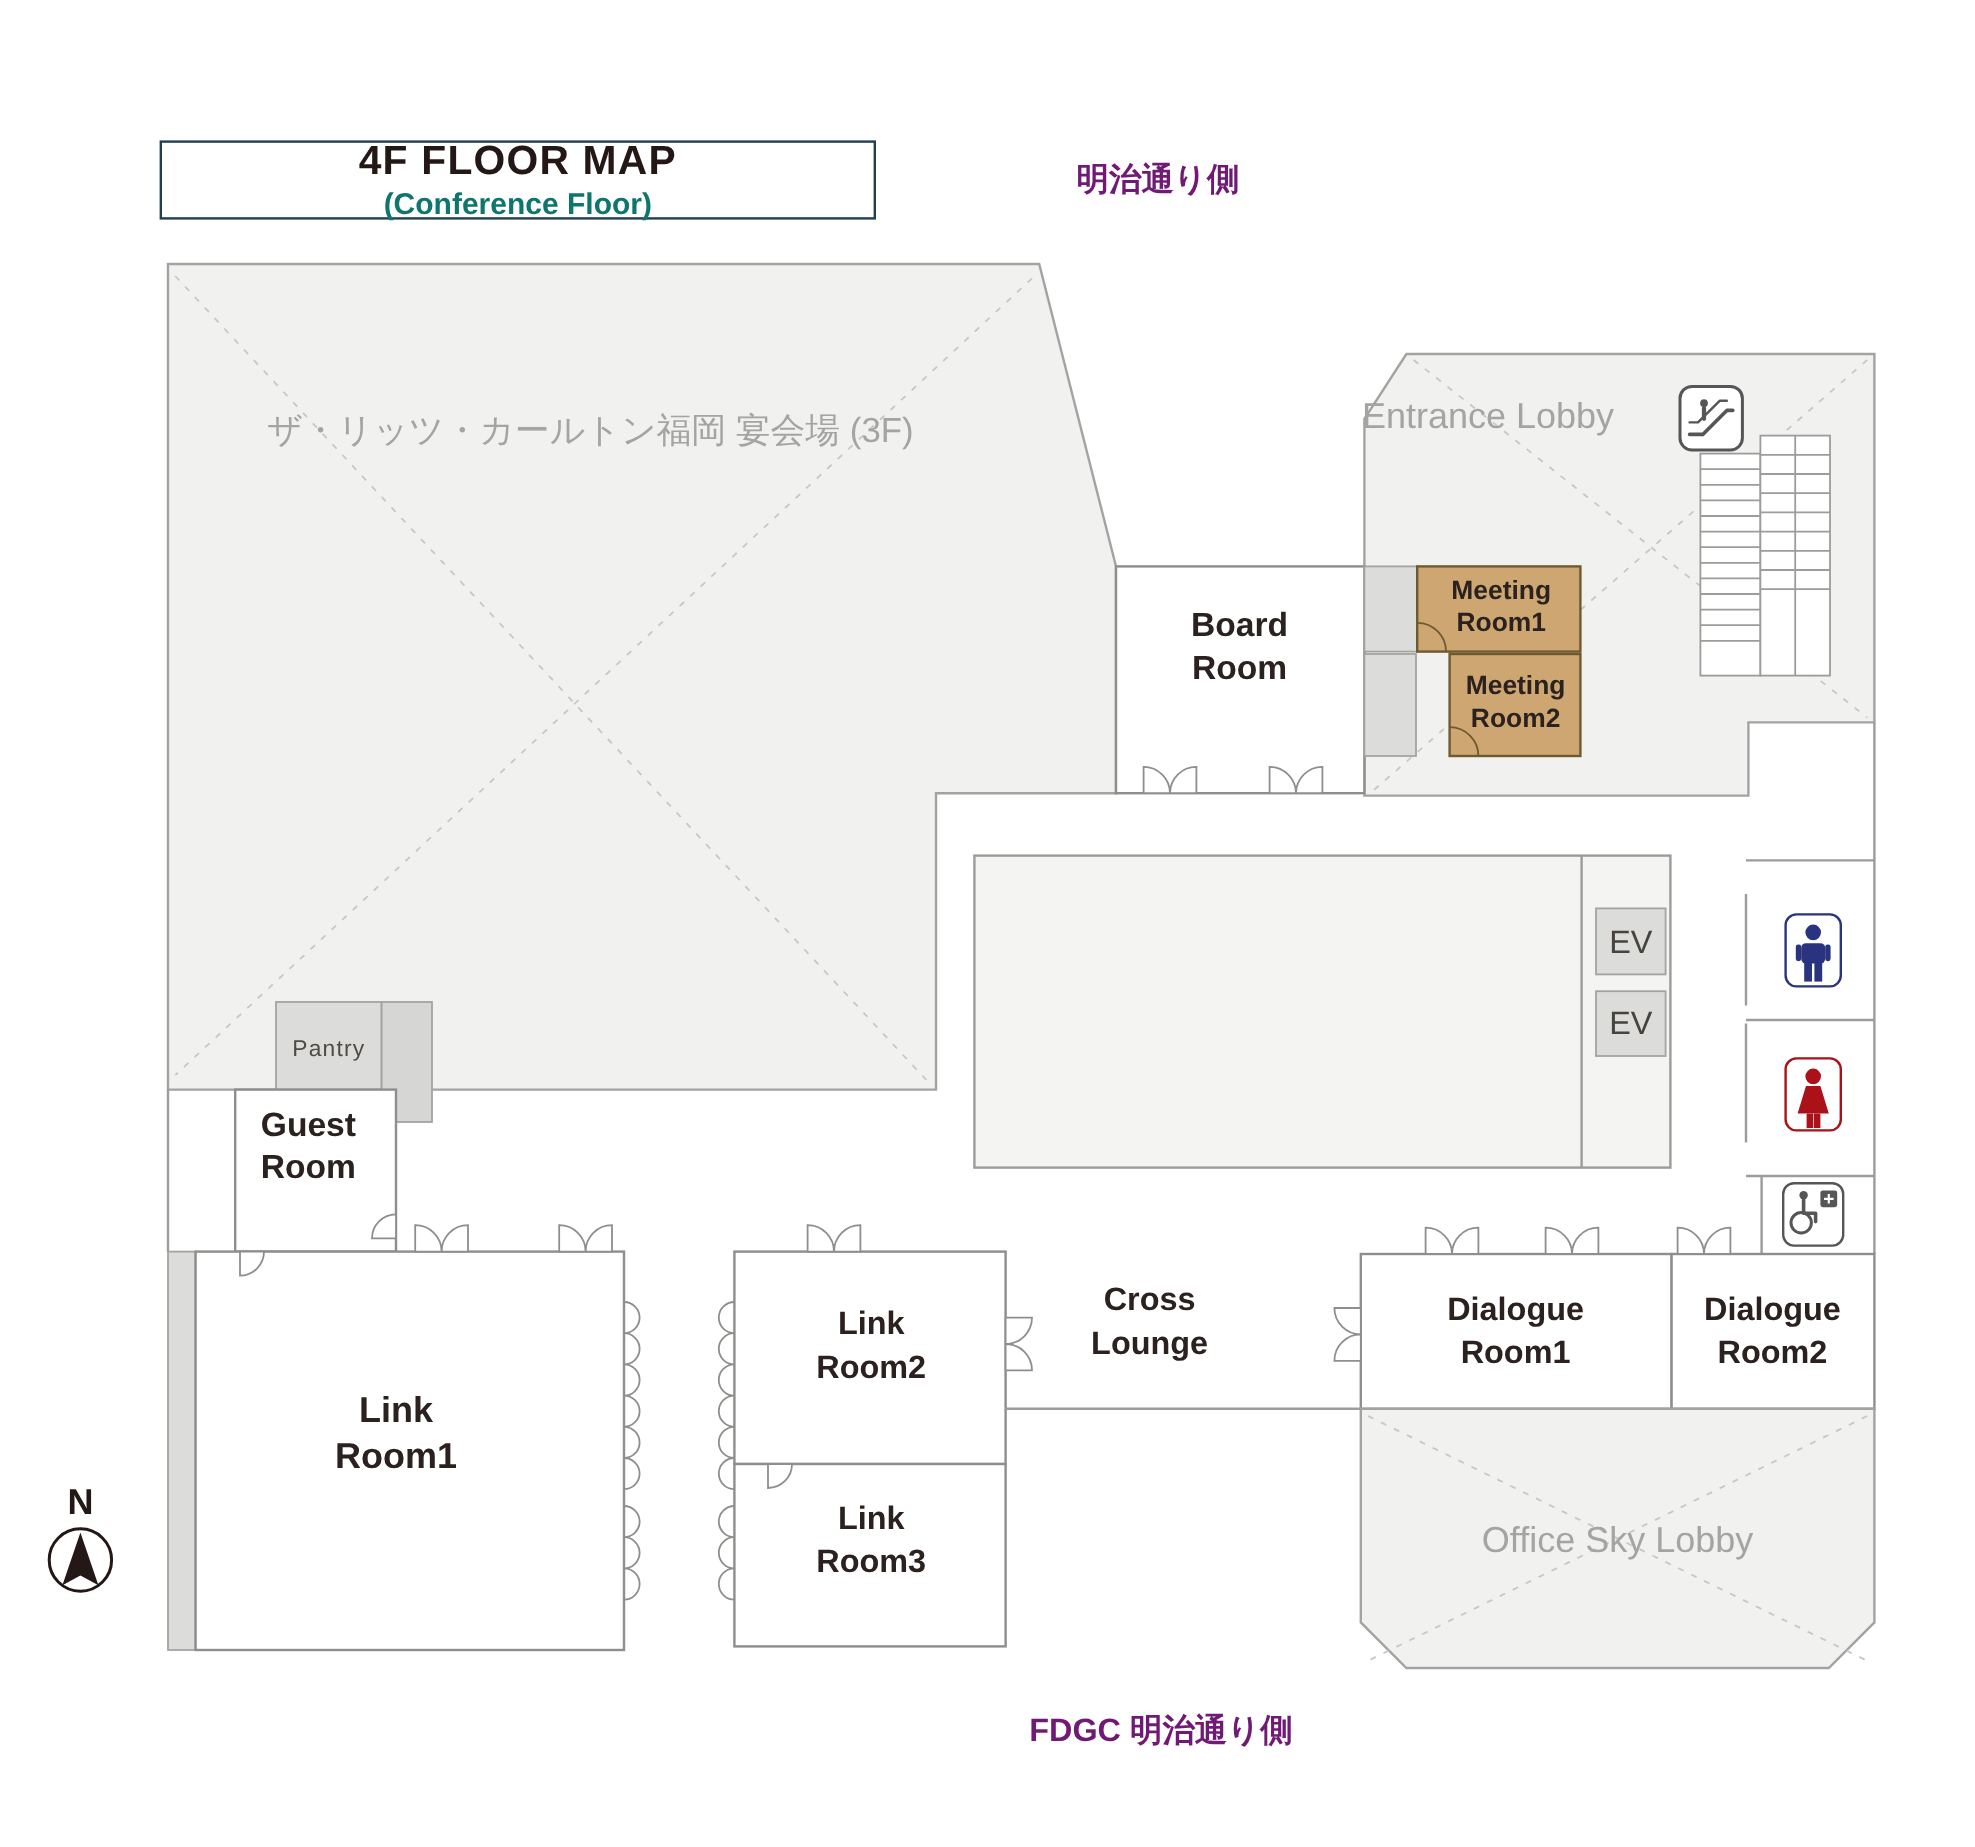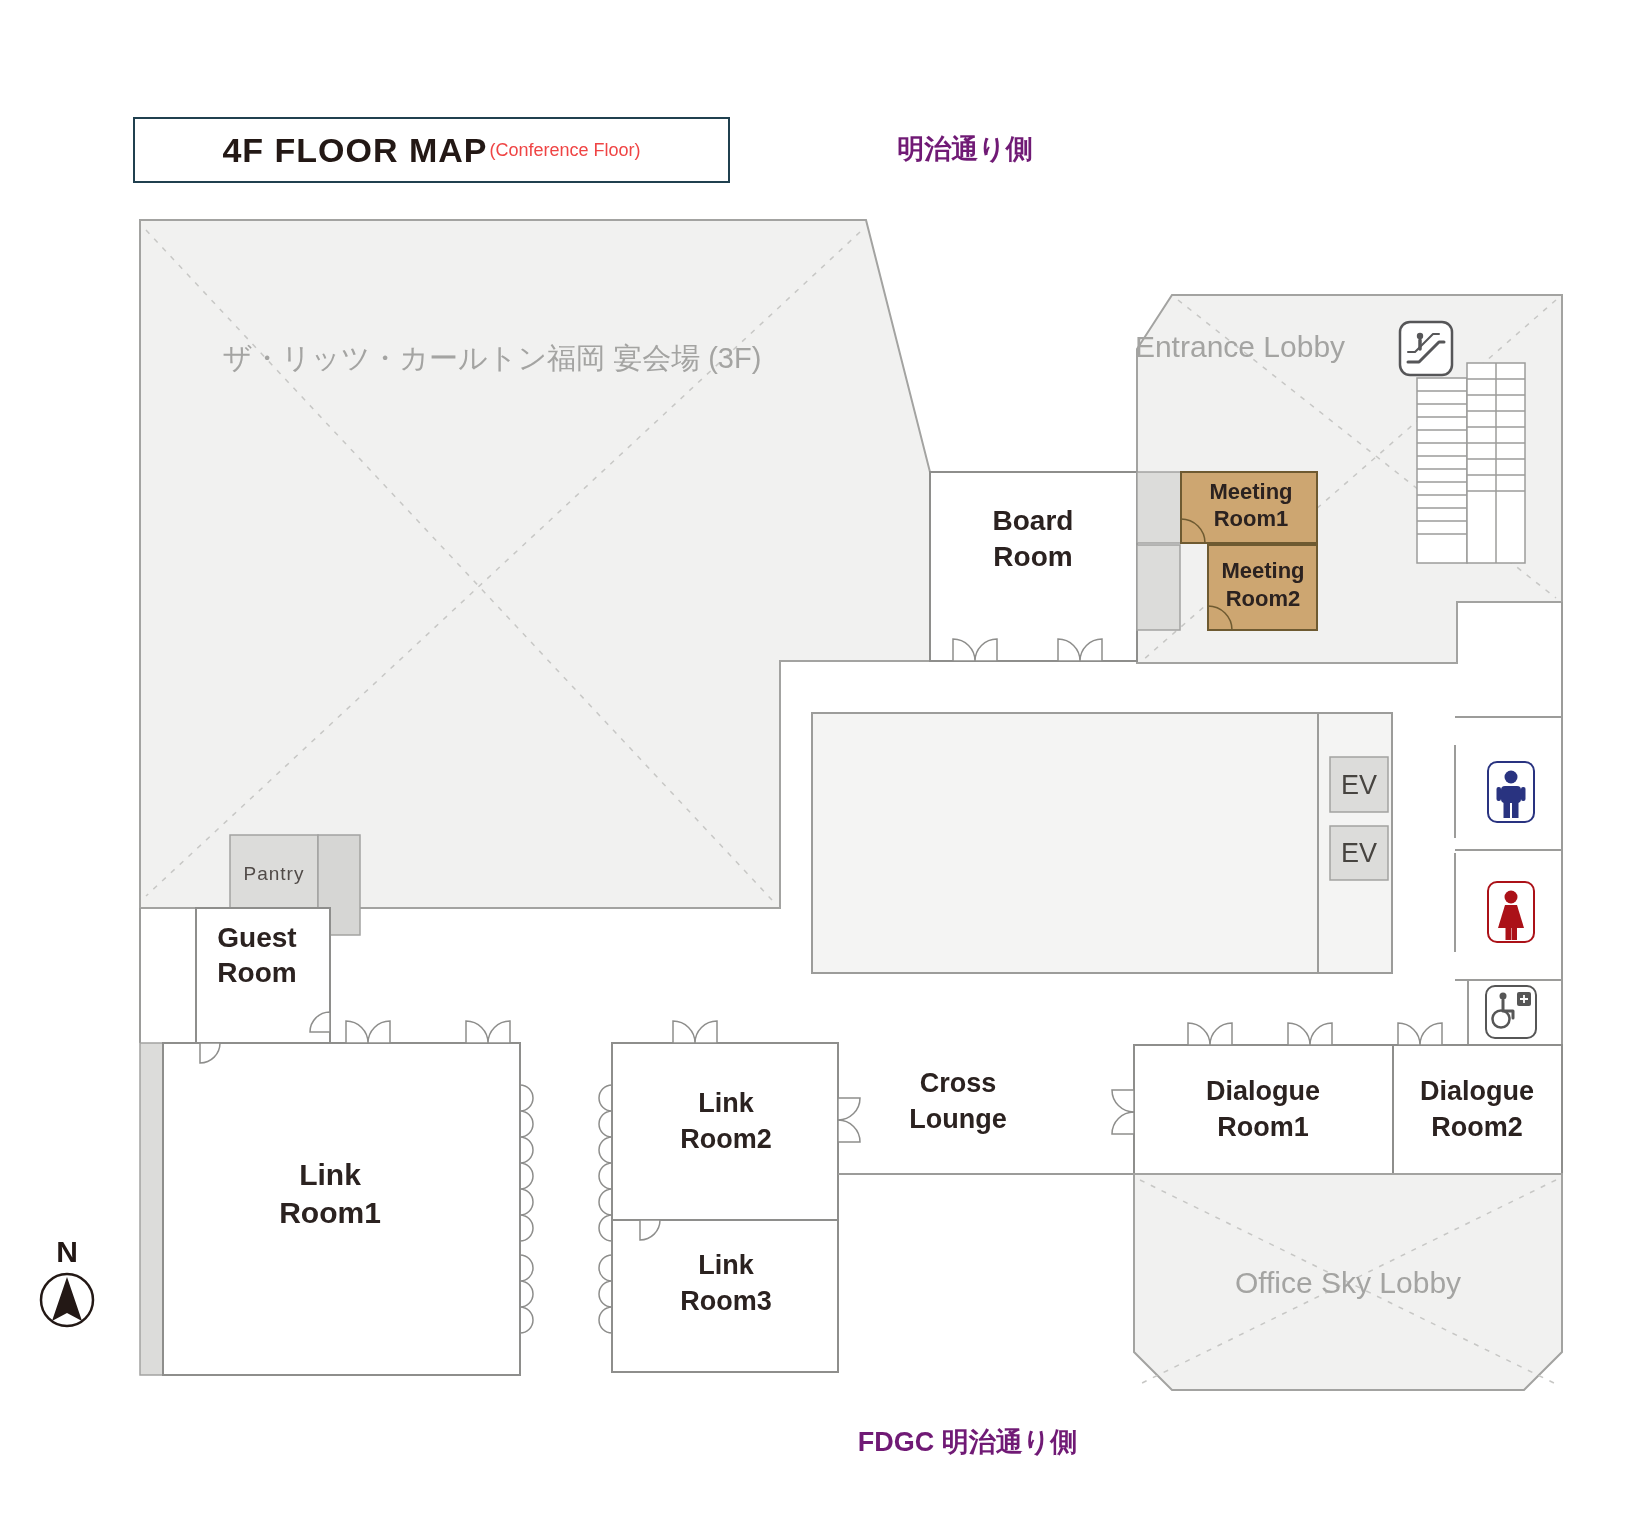--- a/index.html
+++ b/index.html
@@ -1,23 +1,23 @@
 <!DOCTYPE html>
 <html><head>
 <meta charset="utf-8">
 <style>
   html,body{margin:0;padding:0;background:#ffffff;}
   #stage{position:relative;width:1646px;height:1539px;background:#fff;overflow:hidden;
          font-family:"Liberation Sans","DejaVu Sans",sans-serif;}
   #plan{position:absolute;left:0;top:0;}
-  .abs{position:absolute;}
+  .abs{position:absolute;flex-direction:column;}
   #title-box{left:133px;top:117px;width:593px;height:62px;border:2px solid #20404f;
              display:flex;align-items:center;justify-content:center;gap:2px;background:#fff;}
   #title-box .main{font-size:34px;font-weight:700;color:#231815;letter-spacing:1px;}
-  #title-box .sub{font-size:18px;font-weight:400;color:#ef4444;}
+  #title-box .sub{font-size:25px;font-weight:700;color:#0f766e;}
   .street{font-size:27px;font-weight:600;color:#701a75;text-align:center;}
   #street-top{left:845px;top:131px;width:240px;}
   #street-bottom{left:845px;top:1424px;width:245px;}
   
   .area{fill:#f1f1f0;stroke:#a3a3a1;stroke-width:2;}
   .room{fill:#ffffff;stroke:#8e8e8c;stroke-width:2;}
   .srv{fill:#dcdcda;stroke:#a3a3a1;stroke-width:1.5;}
   .srv2{fill:#d6d6d4;stroke:#a3a3a1;stroke-width:1.5;}
   .tan{fill:#cda671;stroke:#6e5a31;stroke-width:2;}
   .dash{fill:none;stroke:#c7c7c5;stroke-width:1.5;stroke-dasharray:5 7;}

